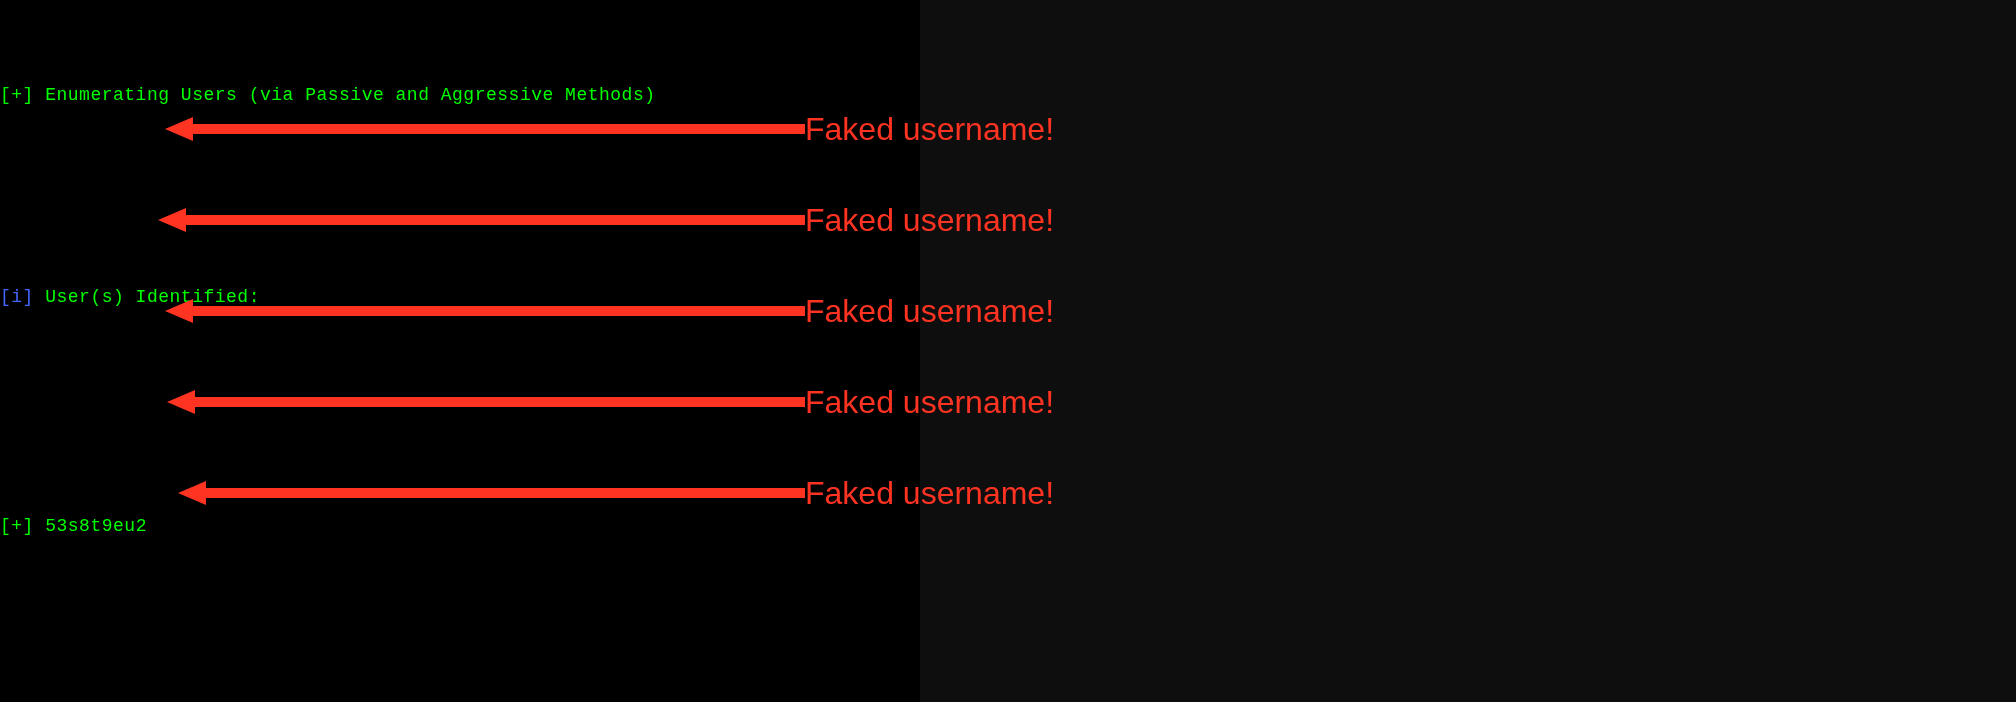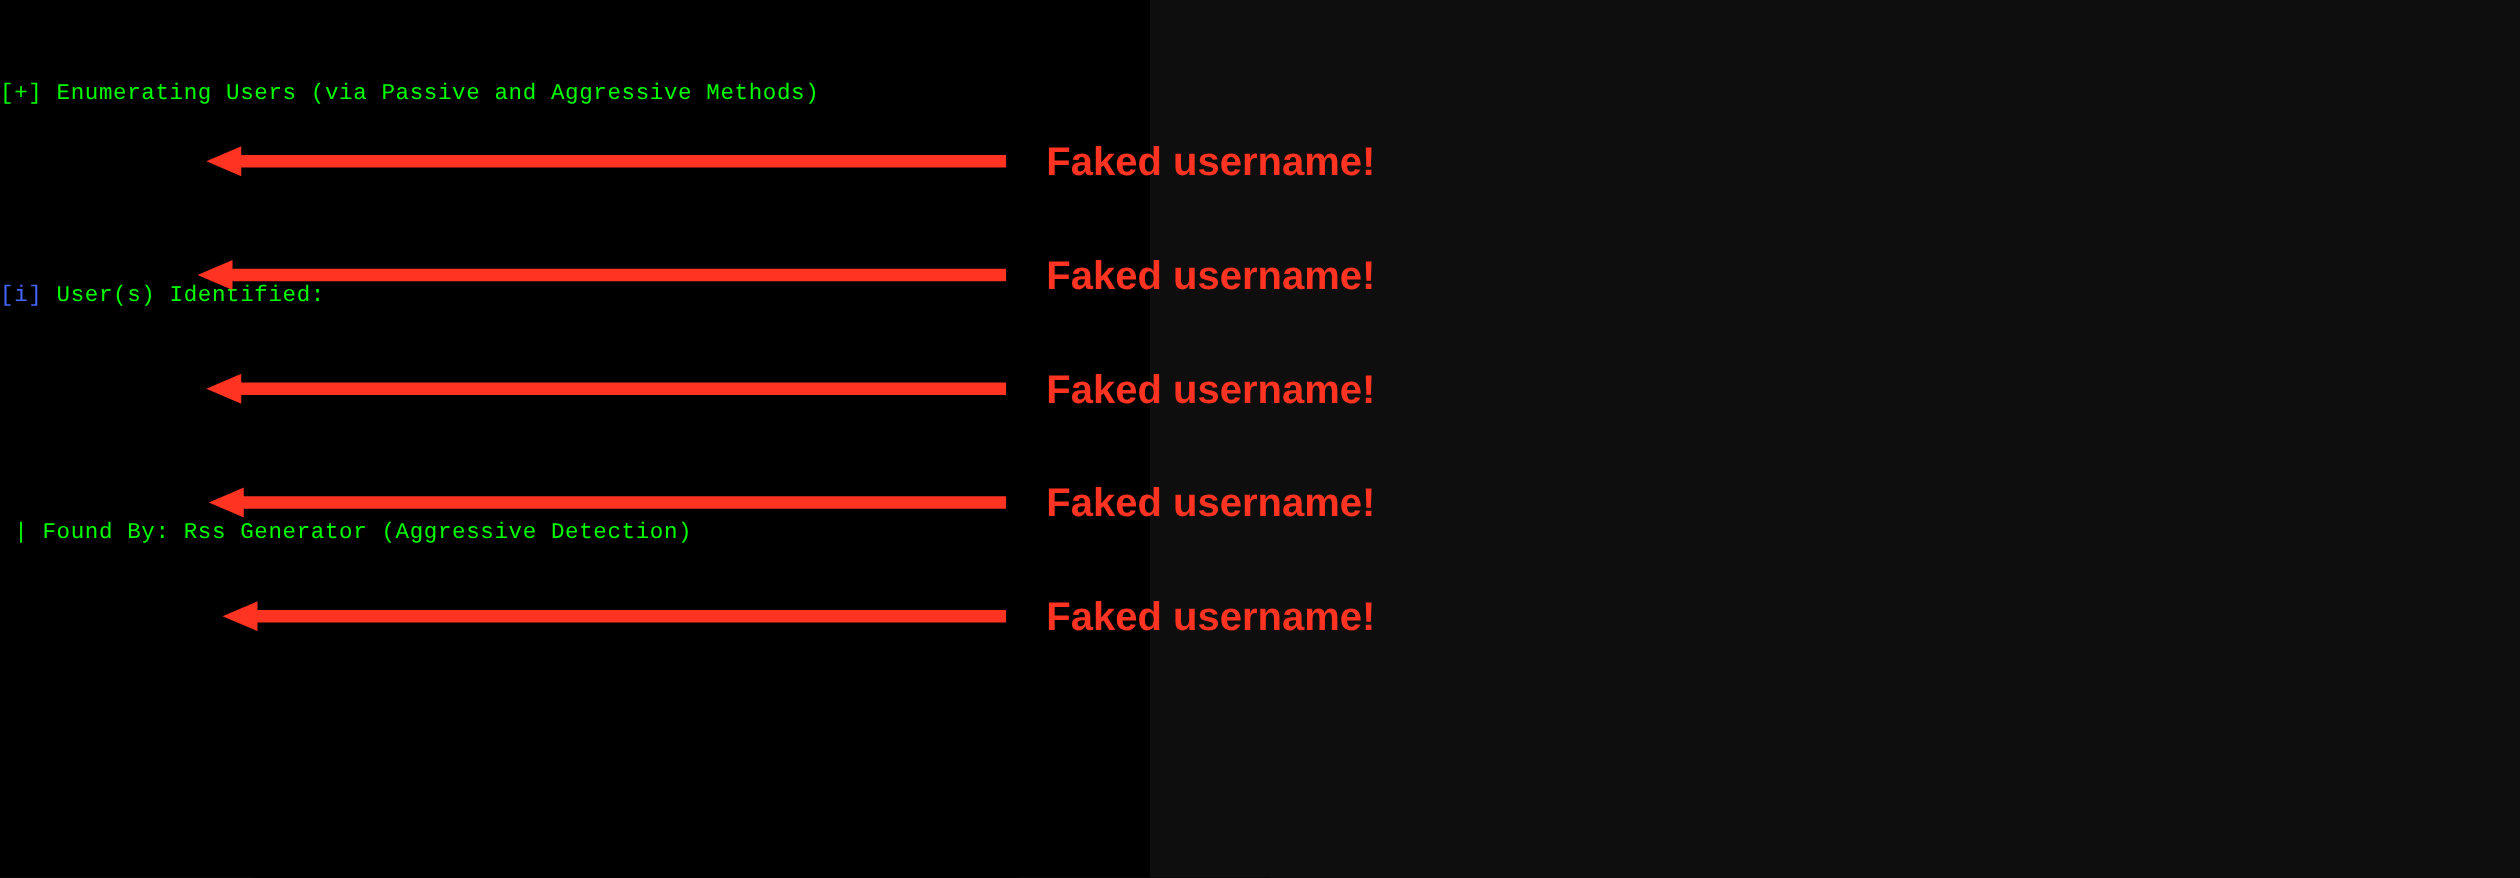--- a/index.html
+++ b/index.html
@@ -28,53 +28,54 @@
       background: rgba(40,40,40,0.35);
       pointer-events: none;
     }
     .terminal {
       position: relative;
       white-space: pre;
       letter-spacing: 0.5px;
     }
     .line {
       white-space: pre;
+      margin-top: 20px;
     }
     .plus { color: #00ff00; }
     .info-bracket { color: #4466ff; }
     .annotation {
       position: absolute;
       display: flex;
       align-items: center;
       pointer-events: none;
     }
     .arrow-svg {
       flex-shrink: 0;
     }
     .annotation-text {
       color: #ff3322;
       font-family: 'Helvetica Neue', Arial, sans-serif;
-      font-weight: 700;
+      font-weight: 400;
       font-size: 32px;
-      margin-left: 32px;
+      margin-left: 0;
       white-space: nowrap;
     }
   </style>
 </head>
 <body>
 
 <div class="overlay-tint"></div>
 
 <div class="terminal">
   <div class="line">[+] Enumerating Users (via Passive and Aggressive Methods)</div>
   <div class="line">&nbsp;</div>
   <div class="line"><span class="info-bracket">[i]</span><span> User(s) Identified:</span></div>
   <div class="line">&nbsp;</div>
 
-  <div class="line"> | Found By: Rss Generator (Aggressive Detection)</div>
+  <div class="line"><span class="plus">[+] </span><span>53s8t9eu2</span></div>
   
 
   
   
   
   
 
   
   
   

